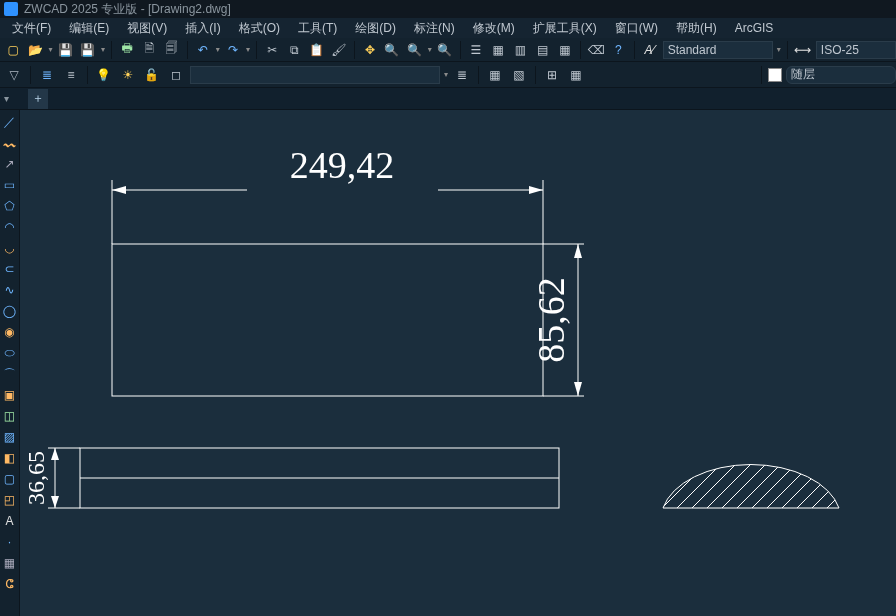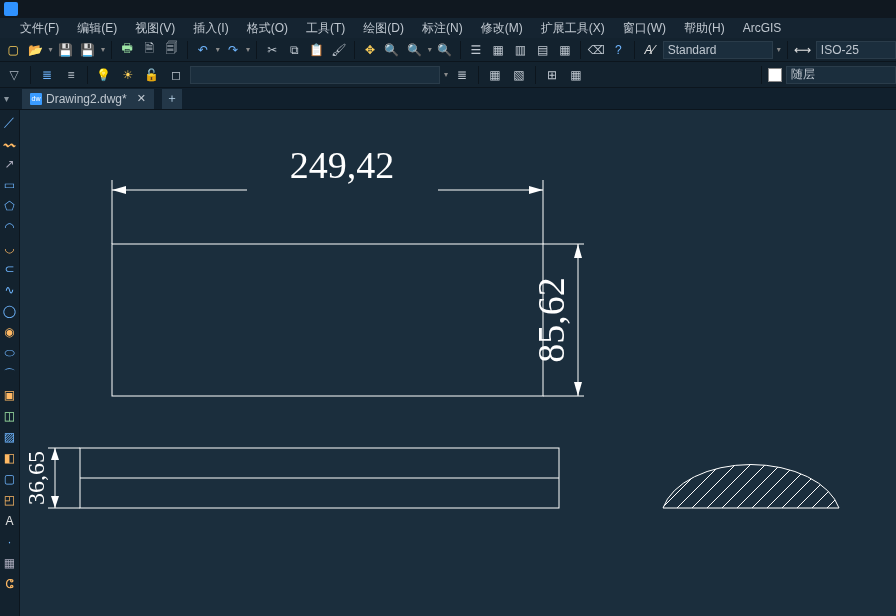--- a/index.html
+++ b/index.html
@@ -15,21 +15,21 @@
   .titlebar {
     height: 18px; background: #101820;
     display: flex; align-items: center;
     padding-left: 4px; color: #8a959e; gap:6px;
   }
   .titlebar .logo{width:14px;height:14px;background:#2f92ff;border-radius:2px;}
   
   .menubar {
     height: 20px; background: #152431;
     display: flex; align-items: center;
-    padding-left: 14px; gap: 6px;
+    padding-left: 6px; gap: 6px;
   }
   .menubar .mi { padding: 1px 6px; white-space: nowrap; cursor: default; }
   
   .toolbar {
     height: 24px; background: #13222e;
     display: flex; align-items: center;
     padding-left: 4px; gap: 4px;
     border-bottom: 1px solid #0c151d;
   }
   .tb-btn {
@@ -75,20 +75,21 @@
     background:#1b2e3d; overflow:hidden;
   }
   .dim-text { fill:#fff; font-family: "Times New Roman", serif; }
   svg { position:absolute; left:0; top:0; }
 </style>
 </head>
 <body>
 
 <div class="titlebar">
   <div class="logo"></div>
+  <span>ZWCAD 2025 专业版 - [Drawing2.dwg]</span>
 </div>
 
 <div class="menubar">
   <div class="mi">文件(F)</div>
   <div class="mi">编辑(E)</div>
   <div class="mi">视图(V)</div>
   <div class="mi">插入(I)</div>
   <div class="mi">格式(O)</div>
   <div class="mi">工具(T)</div>
   <div class="mi">绘图(D)</div>
@@ -160,30 +161,25 @@
   <div class="tb-btn">≣</div>
   <div class="tb-sep"></div>
   <div class="tb-btn">▦</div>
   <div class="tb-btn">▧</div>
   <div class="tb-sep"></div>
   <div class="tb-btn">⊞</div>
   <div class="tb-btn">▦</div>
   <div style="flex:1"></div>
   <div class="tb-sep"></div>
   <div class="tb-btn" style="width:14px;height:14px;background:#fff;border:1px solid #888"></div>
-  <input class="tb-input" style="width: 110px;" value="随层">
+  <input class="tb-input" style="width: 110px; border-radius: 6px;" value="随层">
 </div>
 
 <div class="tabstrip">
   <span class="vchev">▾</span>
-  <div class="tab active">
-    <span class="dwgico">dw</span>
-    <span>Drawing2.dwg*</span>
-    <span class="close">✕</span>
-  </div>
   <div class="tab-add">＋</div>
 </div>
 
 <div class="vtoolbar">
   <div class="vbtn" style="color:#6fb6ff">／</div>
   <div class="vbtn" style="color:#ffb964">〰</div>
   <div class="vbtn" style="color:#aab">↗</div>
   <div class="vbtn" style="color:#6fb6ff">▭</div>
   <div class="vbtn" style="color:#6fb6ff">⬠</div>
   <div class="vbtn" style="color:#6fb6ff">◠</div>

